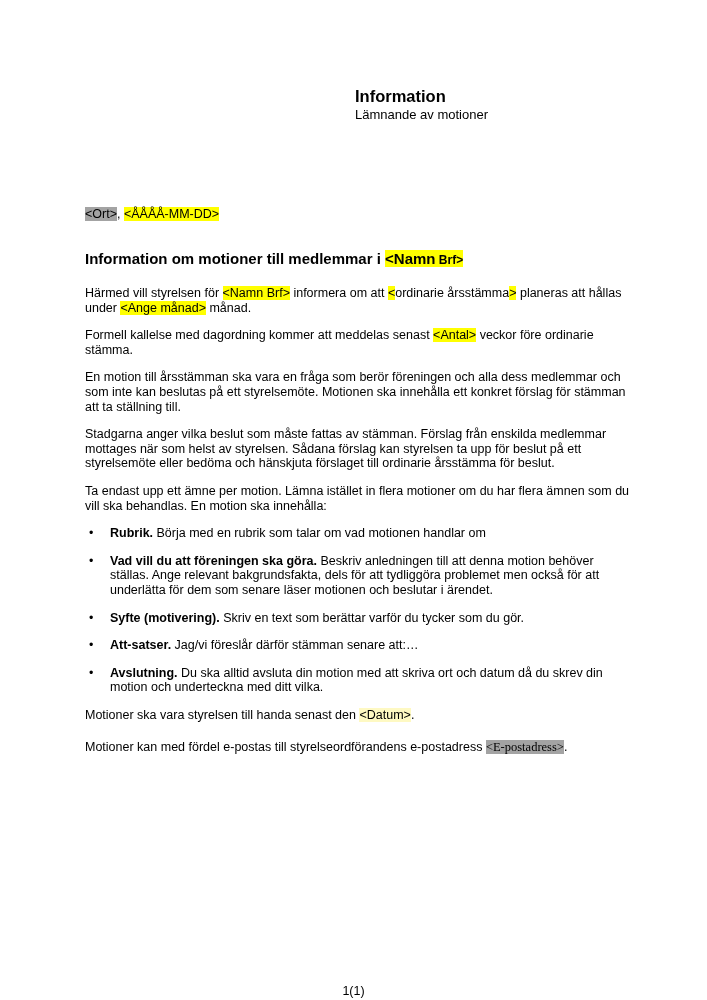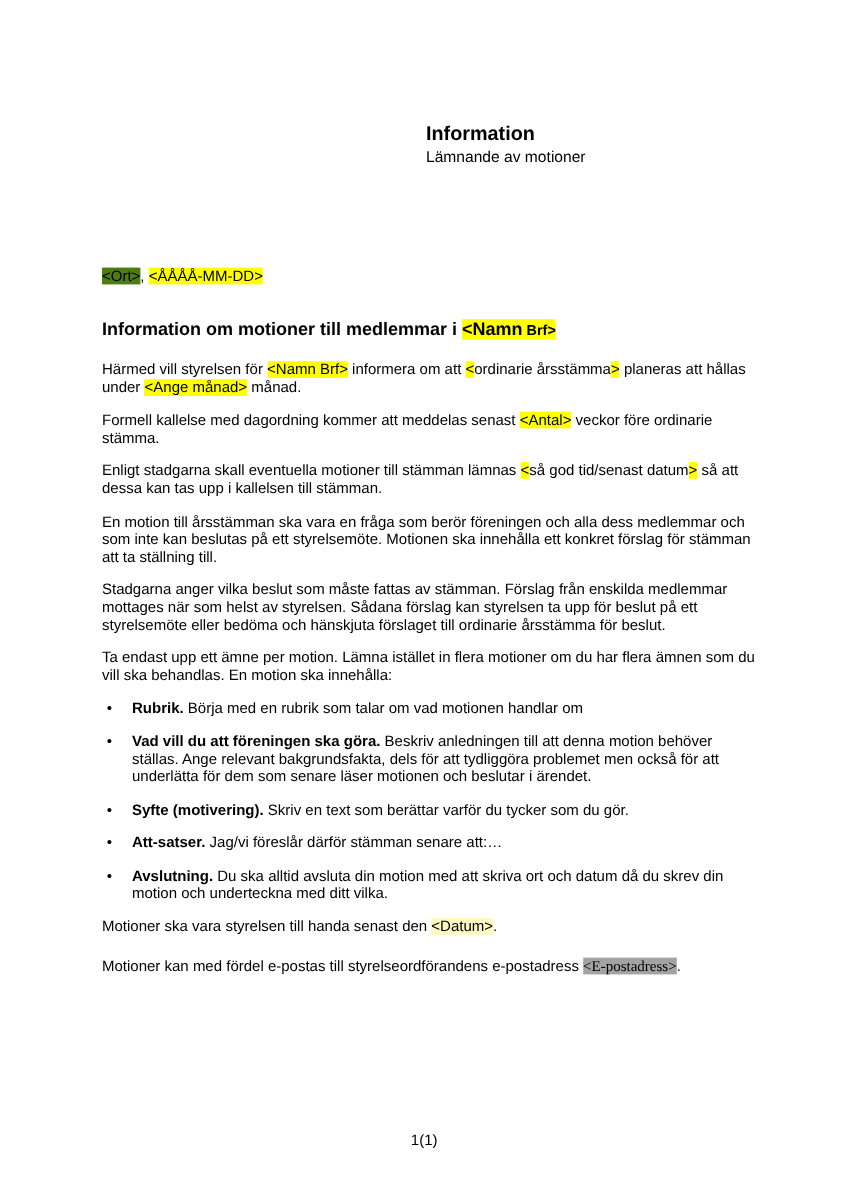--- a/index.html
+++ b/index.html
@@ -10,21 +10,21 @@
     color: #000;
     position: relative;
     overflow: hidden;
   }
   .page {
     position: absolute; inset: 0;
     background: #fff;
   }
   .content {
     position: absolute;
-    left: 85px; top: 16px;
+    left: 85px; top: 0;
     width: 545px;
   }
   .doc-header {
     margin-top: 86px;
     margin-left: 270px;
   }
   .doc-title {
     font-size: 16.5px;
     font-weight: bold;
     line-height: 20px;
@@ -62,49 +62,48 @@
   }
   ul.motion-list li:last-child { margin-bottom: 0; }
   .bullet-marker {
     position: absolute;
     left: 4px; top: 0;
   }
   .hl, .hlb { background: #ffff00; }
   b { font-weight: bold; }
   .footer {
     position: absolute;
-    left: 0; top: 943px;
+    left: 0; top: 984px;
     width: 707px;
     text-align: center;
     font-size: 12.5px;
     line-height: 15px;
   }
 </style>
 </head>
 <body>
 
 <div class="page">
   <div class="content">
 
     <div class="doc-header">
       <div class="doc-title">Information</div>
       <div class="doc-subtitle">Lämnande av motioner</div>
     </div>
 
-    <div class="dateline"><span class="hl" style="background: #4d7c0f;">&lt;Ort&gt;</span><span>, </span><span class="hl" style="background: rgb(255, 255, 0);">&lt;ÅÅÅÅ-MM-DD&gt;</span></div>
+    <div class="dateline"><span class="hl" style="background: #a3a3a3;">&lt;Ort&gt;</span><span>, </span><span class="hl" style="background: rgb(255, 255, 0);">&lt;ÅÅÅÅ-MM-DD&gt;</span></div>
 
     <div class="section-heading"><span>Information om motioner till medlemmar i </span><span class="hl" style="background: rgb(255, 255, 0);"><span>&lt;Namn</span><span class="small-cap"> Brf&gt;</span></span></div>
 
     <div class="doc-body">
 
       <p class="para first-para"><span>Härmed vill styrelsen för </span><span class="hl" style="background: rgb(255, 255, 0);">&lt;Namn Brf&gt;</span><span> informera om att </span><span class="hlb" style="background: rgb(255, 255, 0);">&lt;</span><span>ordinarie årsstämma</span><span class="hlb" style="background: rgb(255, 255, 0);">&gt;</span><span> planeras att hållas under </span><span class="hl" style="background: rgb(255, 255, 0);">&lt;Ange månad&gt;</span><span> månad.</span></p>
 
       <p class="para"><span>Formell kallelse med dagordning kommer att meddelas senast </span><span class="hl" style="background: rgb(255, 255, 0);">&lt;Antal&gt;</span><span> veckor före ordinarie stämma.</span></p>
 
-      <p class="para"><span>Enligt stadgarna skall eventuella motioner till stämman lämnas </span><span class="hlb" style="background: rgb(255, 255, 0);">&lt;</span><span>så god tid/senast datum</span><span class="hlb" style="background: rgb(255, 255, 0);">&gt;</span><span> så att dessa kan tas upp i kallelsen till stämman.</span></p>
 
       <p class="para">En motion till årsstämman ska vara en fråga som berör föreningen och alla dess medlemmar och som inte kan beslutas på ett styrelsemöte. Motionen ska innehålla ett konkret förslag för stämman att ta ställning till.</p>
 
       <p class="para">Stadgarna anger vilka beslut som måste fattas av stämman. Förslag från enskilda medlemmar mottages när som helst av styrelsen. Sådana förslag kan styrelsen ta upp för beslut på ett styrelsemöte eller bedöma och hänskjuta förslaget till ordinarie årsstämma för beslut.</p>
 
       <p class="para pre-list">Ta endast upp ett ämne per motion. Lämna istället in flera motioner om du har flera ämnen som du vill ska behandlas. En motion ska innehålla:</p>
 
       <ul class="motion-list">
         <li><span class="bullet-marker">•</span><b>Rubrik.</b><span> Börja med en rubrik som talar om vad motionen handlar om</span></li>
         <li><span class="bullet-marker">•</span><b>Vad vill du att föreningen ska göra.</b><span> Beskriv anledningen till att denna motion behöver ställas. Ange relevant bakgrundsfakta, dels för att tydliggöra problemet men också för att underlätta för dem som senare läser motionen och beslutar i ärendet.</span></li>

